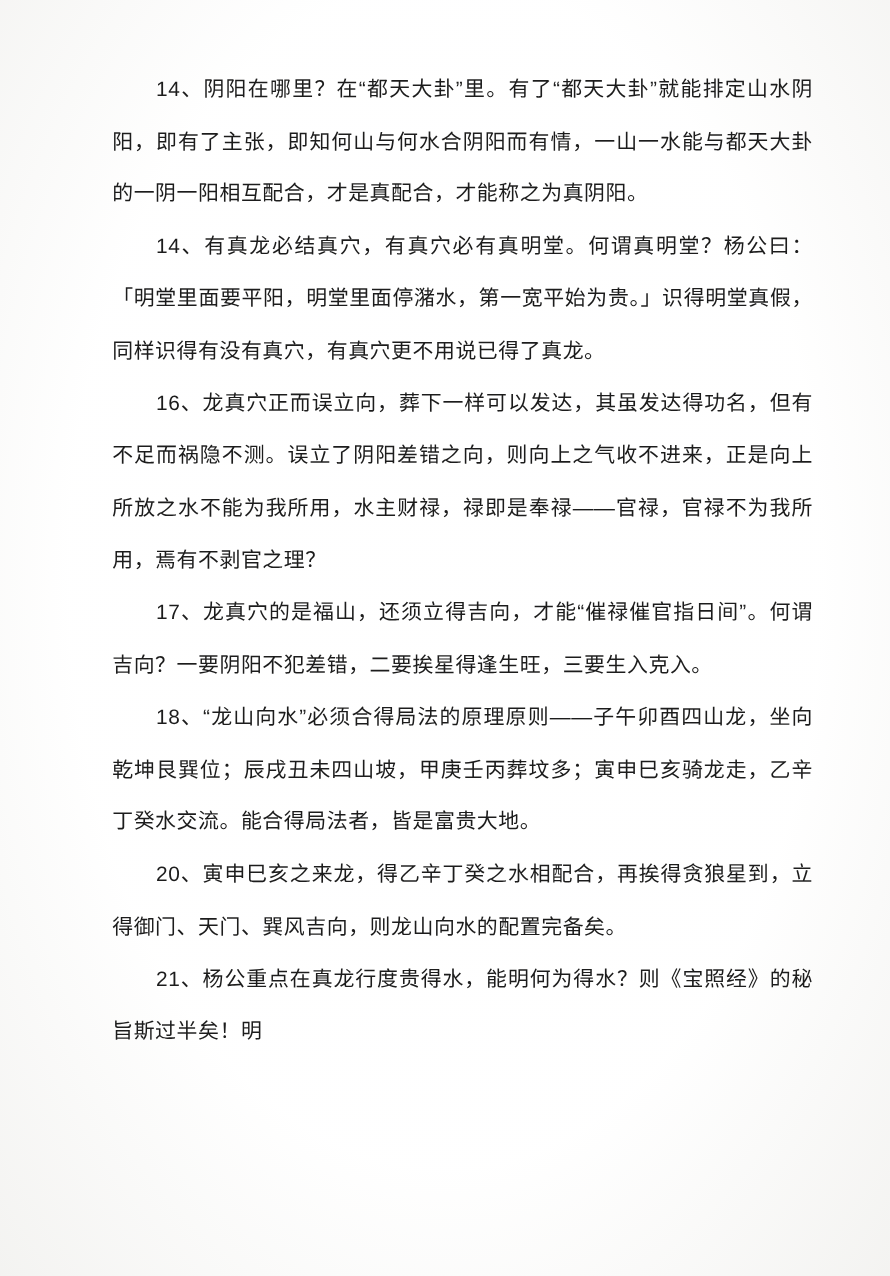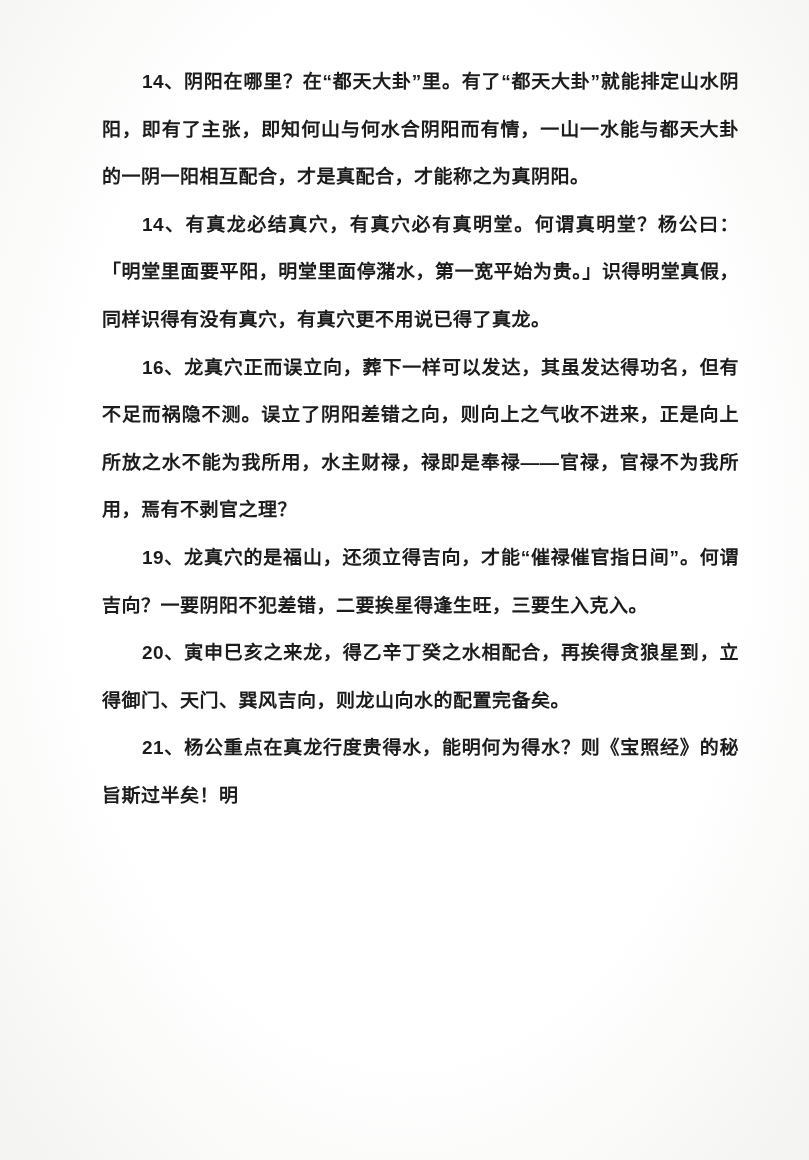--- a/index.html
+++ b/index.html
@@ -23,35 +23,36 @@
       radial-gradient(ellipse at 50% 45%, rgba(255,255,255,0.9) 60%, rgba(225,224,220,0.35) 100%);
     box-sizing: border-box;
     padding: 58px 70px 30px 102px;
   }
   .text-block {
     width: 637px;
   }
   .para {
     margin: 0;
     font-size: 19px;
-    font-weight: 700;
+    font-weight: 400;
     line-height: 47.6px;
     color: #1c1c1c;
     text-align: justify;
     text-indent: 2.1em;
     letter-spacing: 0.5px;
     word-break: break-all;
     -webkit-font-smoothing: antialiased;
   }
 </style>
 </head>
 <body>
 
 <div class="page">
   <div class="text-block">
     <p class="para">14、阴阳在哪里？在“都天大卦”里。有了“都天大卦”就能排定山水阴阳，即有了主张，即知何山与何水合阴阳而有情，一山一水能与都天大卦的一阴一阳相互配合，才是真配合，才能称之为真阴阳。</p>
     <p class="para">14、有真龙必结真穴，有真穴必有真明堂。何谓真明堂？杨公曰：「明堂里面要平阳，明堂里面停潴水，第一宽平始为贵。」识得明堂真假，同样识得有没有真穴，有真穴更不用说已得了真龙。</p>
     <p class="para">16、龙真穴正而误立向，葬下一样可以发达，其虽发达得功名，但有不足而祸隐不测。误立了阴阳差错之向，则向上之气收不进来，正是向上所放之水不能为我所用，水主财禄，禄即是奉禄——官禄，官禄不为我所用，焉有不剥官之理？</p>
-    <p class="para">19、龙真穴的是福山，还须立得吉向，才能“催禄催官指日间”。何谓吉向？一要阴阳不犯差错，二要挨星得逢生旺，三要生入克入。</p>
+    <p class="para">17、龙真穴的是福山，还须立得吉向，才能“催禄催官指日间”。何谓吉向？一要阴阳不犯差错，二要挨星得逢生旺，三要生入克入。</p>
+    <p class="para">18、“龙山向水”必须合得局法的原理原则——子午卯酉四山龙，坐向乾坤艮巽位；辰戌丑未四山坡，甲庚壬丙葬坟多；寅申巳亥骑龙走，乙辛丁癸水交流。能合得局法者，皆是富贵大地。</p>
     <p class="para">20、寅申巳亥之来龙，得乙辛丁癸之水相配合，再挨得贪狼星到，立得御门、天门、巽风吉向，则龙山向水的配置完备矣。</p>
     <p class="para">21、杨公重点在真龙行度贵得水，能明何为得水？则《宝照经》的秘旨斯过半矣！明</p>
   </div>
 </div>
 
 </body></html>

